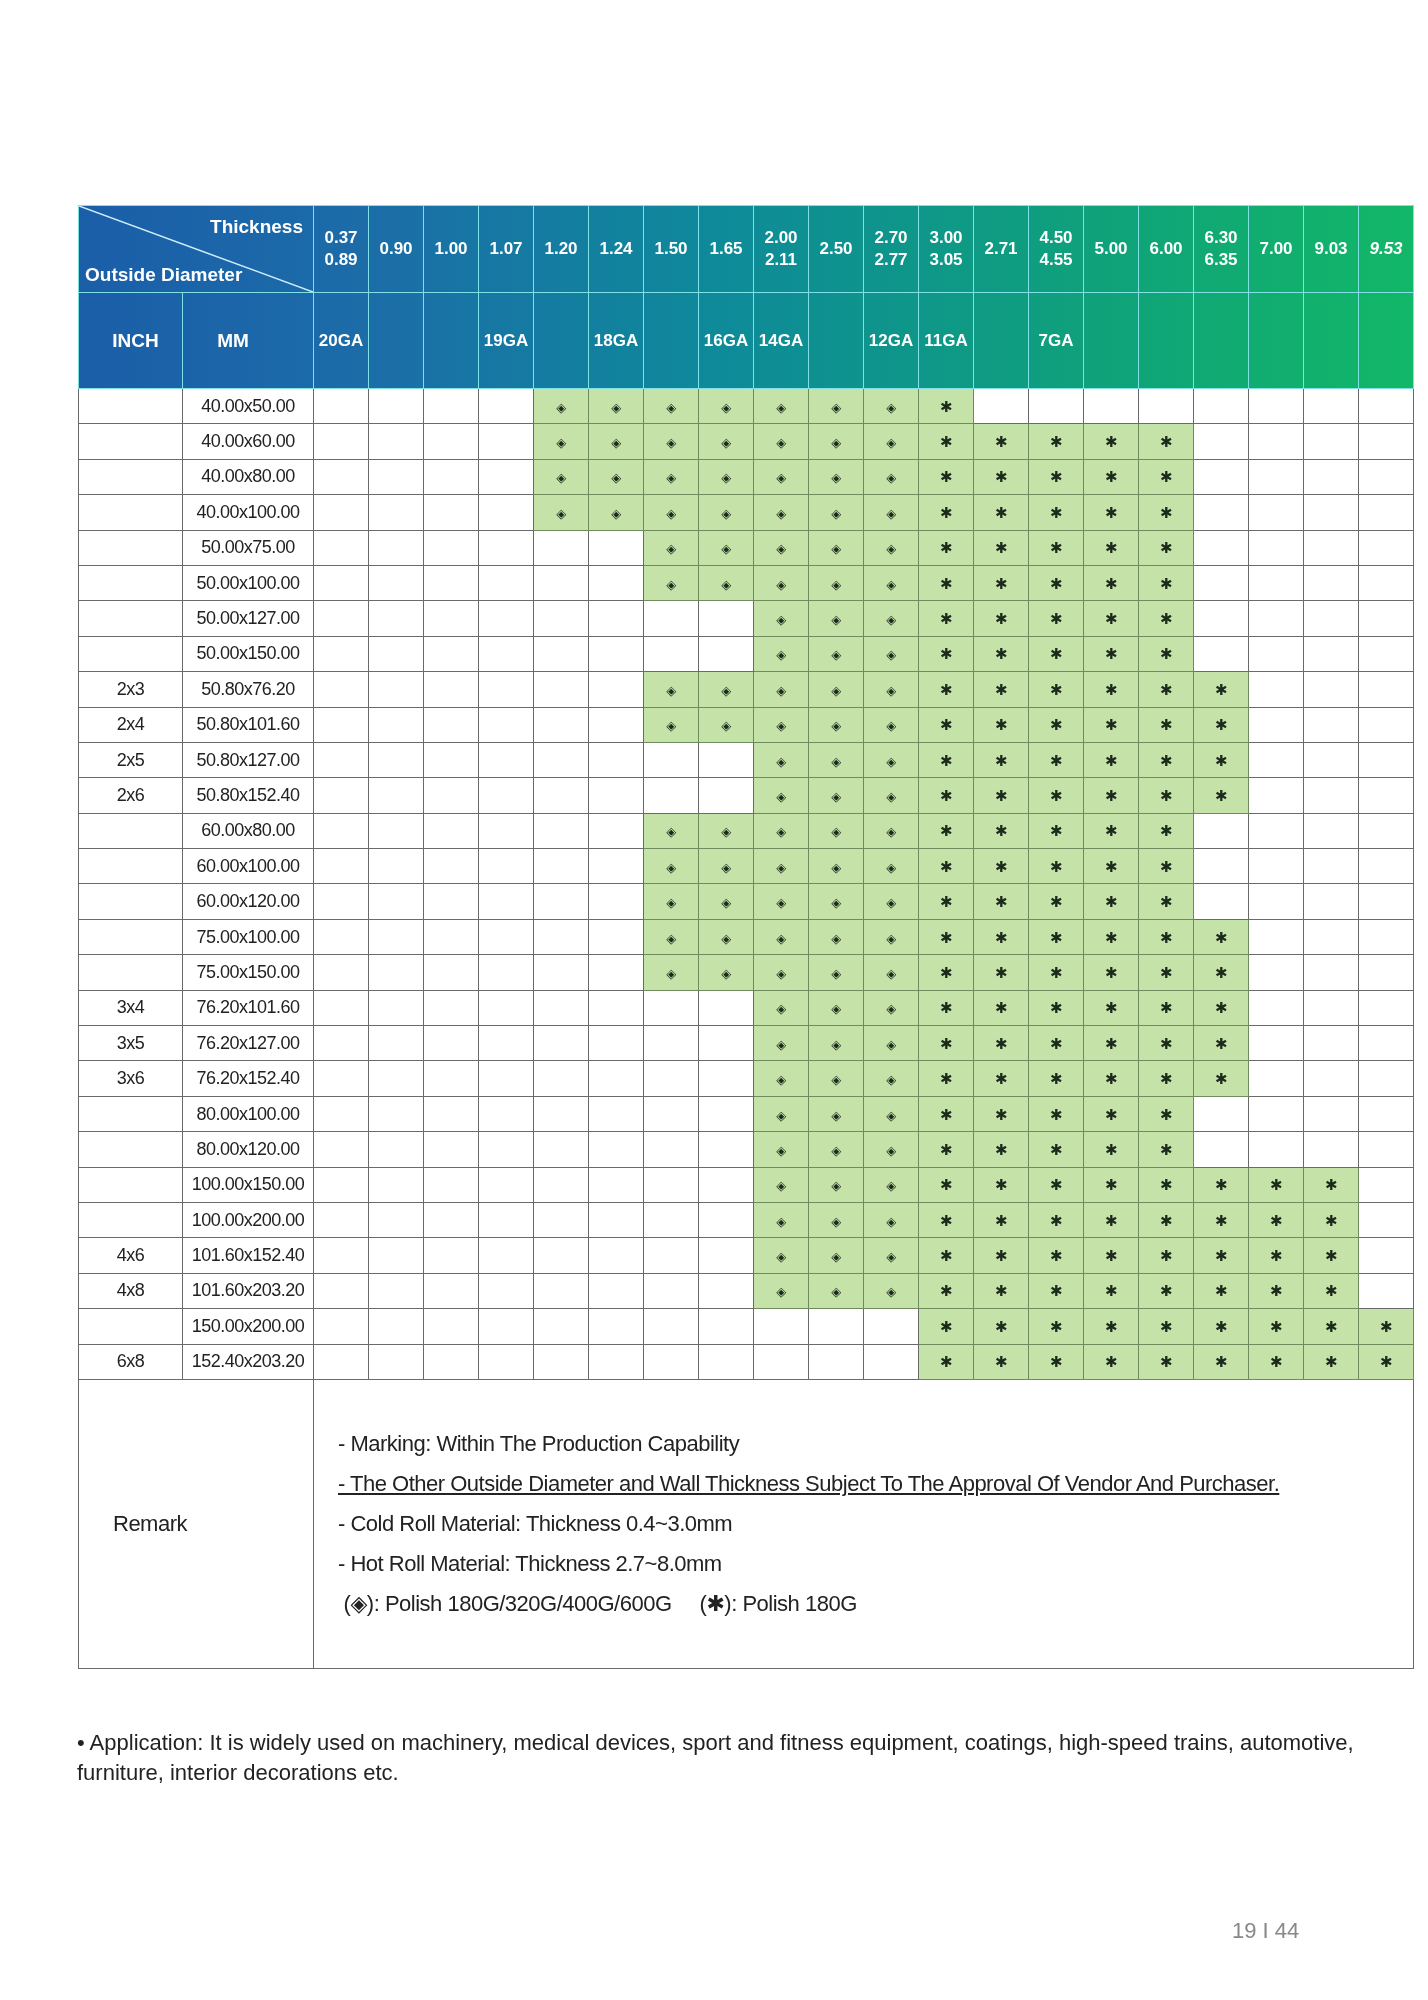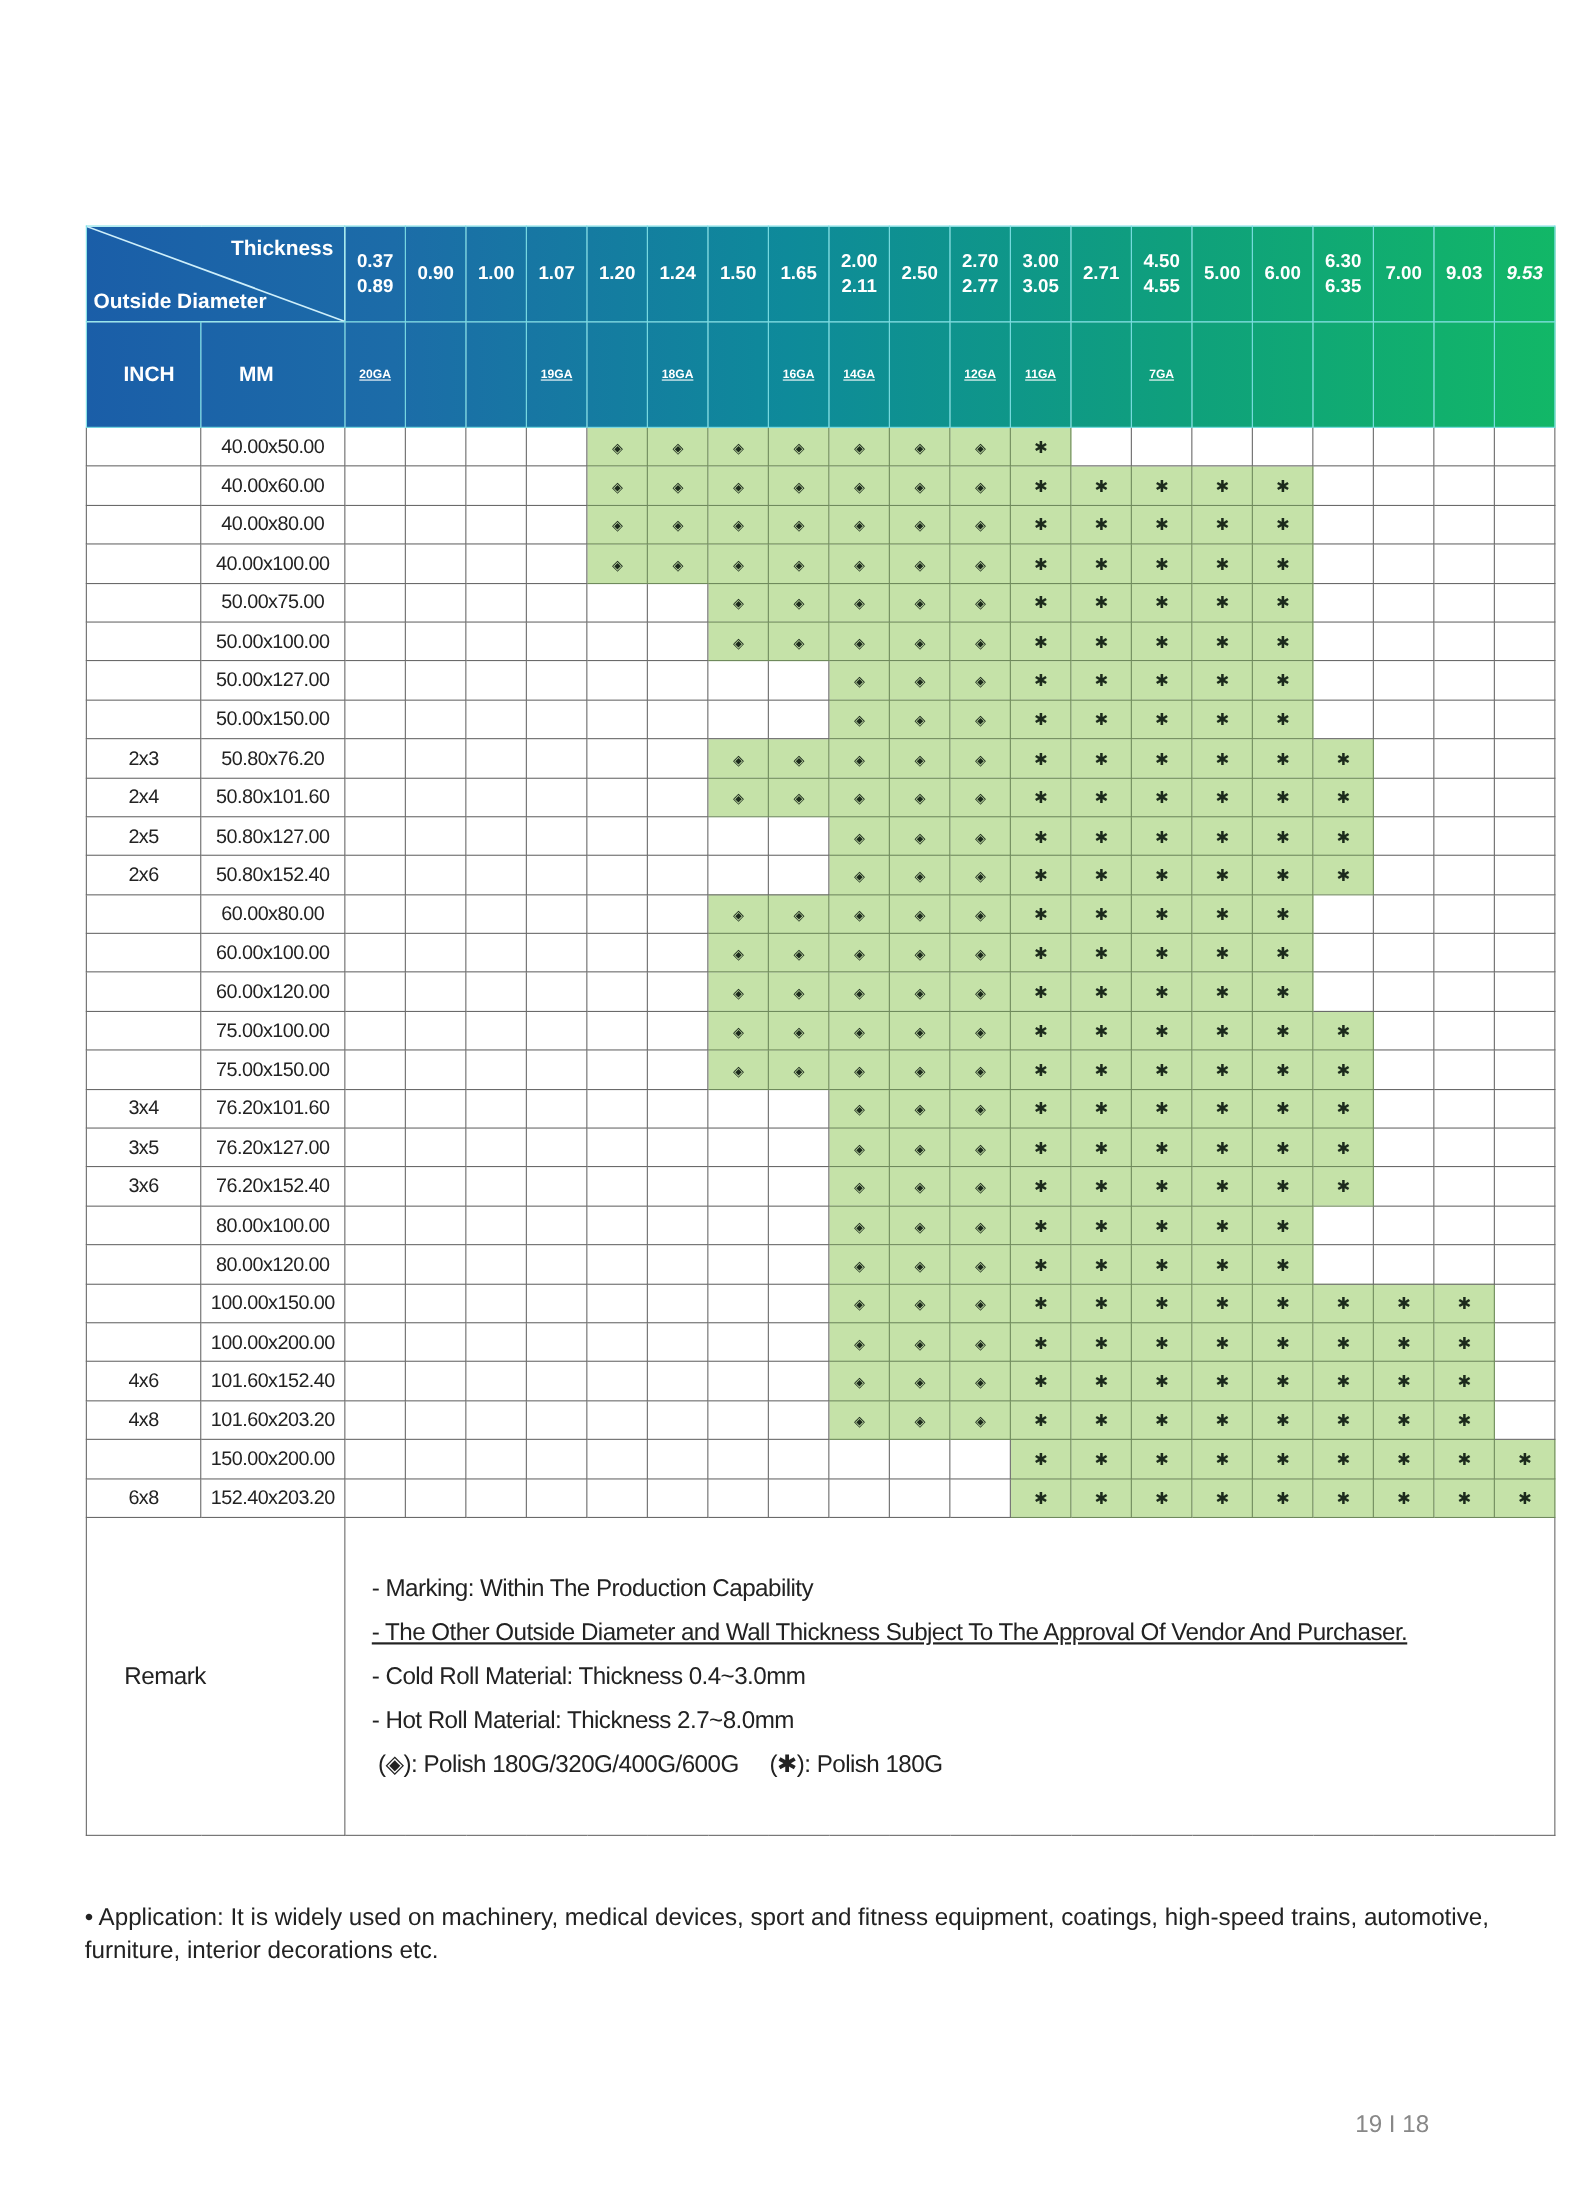--- a/index.html
+++ b/index.html
@@ -7,21 +7,21 @@
   #tbl{position:absolute;left:78px;top:205px;width:1335px;border-collapse:collapse;table-layout:fixed;}
   #tbl td{padding:0;text-align:center;vertical-align:middle;}
   .hdr{background:linear-gradient(90deg,#1a5aa8 0%,#1c6ca8 25%,#0e8a9a 50%,#0fa07c 75%,#12b866 100%);}
   thead td{color:#fff;font-weight:bold;font-size:17px;border:1px solid #7fe0e6;line-height:22px;}
   .corner{position:relative;height:86px;text-align:left !important;}
   .corner svg{position:absolute;left:0;top:0;width:100%;height:100%;}
   .corner .th{position:absolute;right:10px;top:10px;font-size:19px;}
   .corner .od{position:absolute;left:6px;bottom:6px;font-size:19px;}
   .row2 td{height:95px;}
   .row2 .lbl{vertical-align:top;padding-top:20px;text-align:left;font-size:19px;}
-  .row2 .ga{font-size:11px;text-align:left;padding-left:3px;text-decoration:underline;}
+  .row2 .ga{font-size:17px;text-align:left;padding-left:3px;}
   tbody td{border:1px solid #6a6a6a;height:34.4px;font-size:18px;color:#222;letter-spacing:-0.5px;}
   tbody td.g{background:#c5e2a8;border-color:#6f8a5c;}
   .sym{font-size:13px;color:#1c2a1c;}
   .remark-label{font-size:22px;text-align:left !important;padding-left:34px !important;}
   .remark-body{text-align:left !important;padding-left:24px !important;font-size:22px;line-height:40px;}
   #app{position:absolute;left:77px;top:1728px;width:1300px;font-size:22px;line-height:30px;color:#222;}
   #pg{position:absolute;left:1232px;top:1918px;font-size:22px;color:#888;}
 </style>
 </head>
 <body>
@@ -813,13 +813,13 @@
           <div style="white-space: pre; text-decoration: underline;">- The Other Outside Diameter and Wall Thickness Subject To The Approval Of Vendor And Purchaser.</div>
           <div style="white-space: pre;">- Cold Roll Material: Thickness 0.4~3.0mm</div>
           <div style="white-space: pre;">- Hot Roll Material: Thickness 2.7~8.0mm</div>
           <div style="white-space: pre;"> (◈): Polish 180G/320G/400G/600G     (✱): Polish 180G</div>
         </td>
       </tr>
     </tbody>
 </table>
 
 <div id="app">• Application: It is widely used on machinery, medical devices, sport and fitness equipment, coatings, high-speed trains, automotive, furniture, interior decorations etc.</div>
-<div id="pg">19 I 18</div>
+<div id="pg">19 I 44</div>
 
 </body></html>

